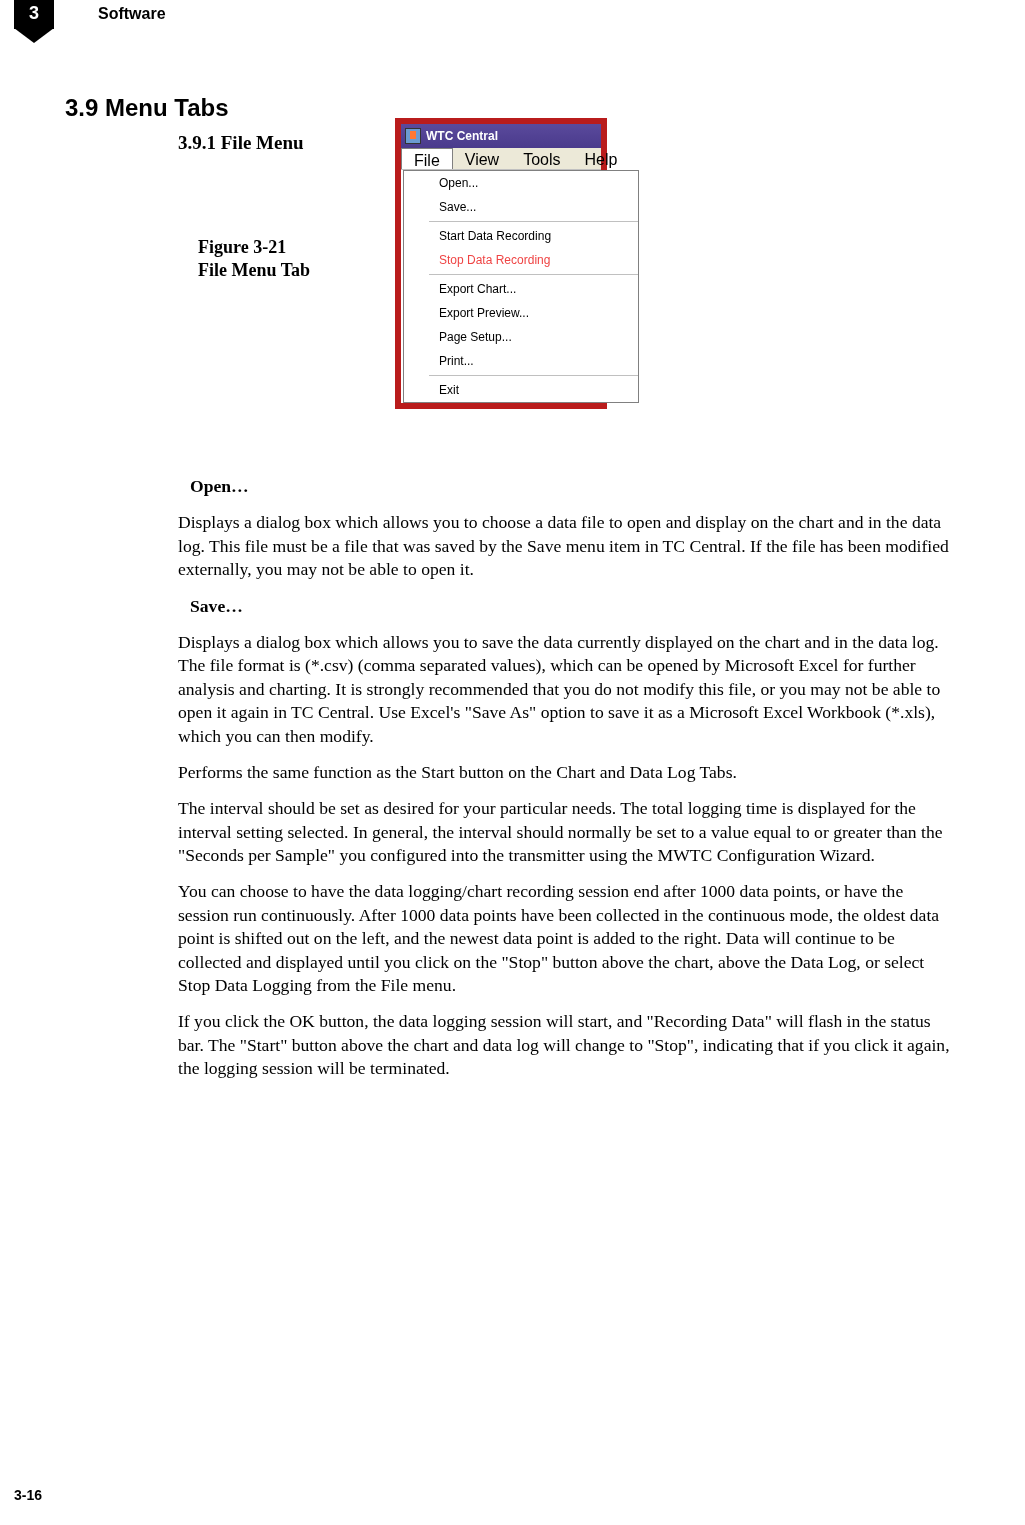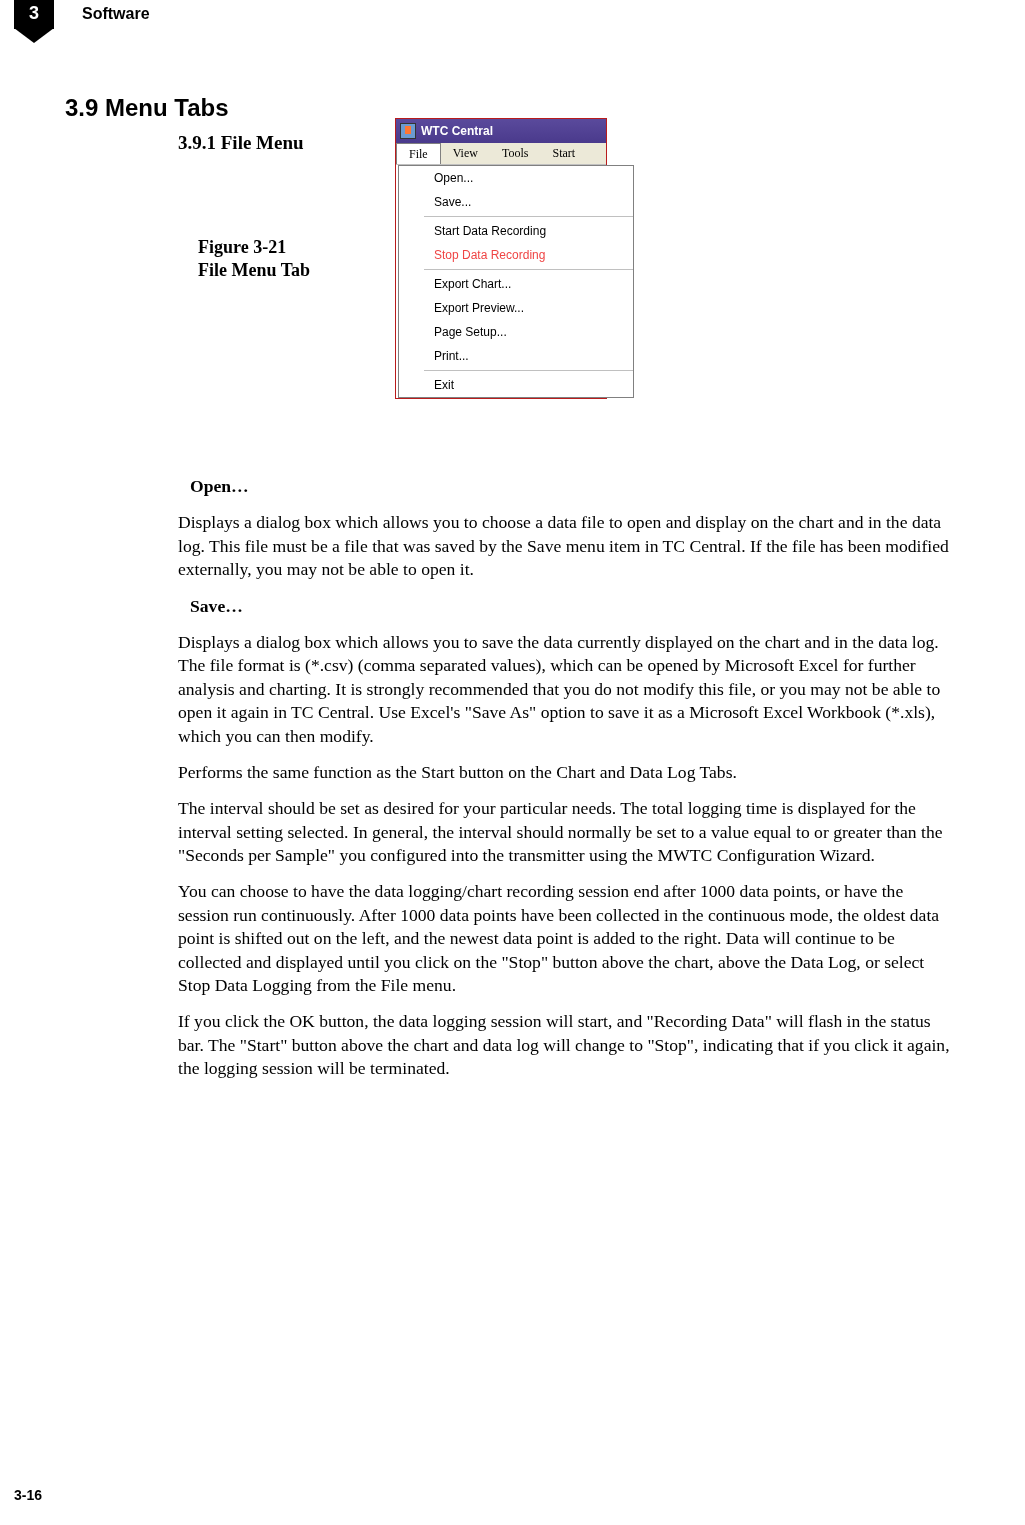--- a/index.html
+++ b/index.html
@@ -41,21 +41,21 @@
       font-family: Arial, sans-serif;
       font-weight: bold;
       font-size: 18px;
       left: 15px;
       top: 4px;
     }
     .header-label {
       font-family: Arial, sans-serif;
       font-weight: bold;
       font-size: 16px;
-      margin-left: 28px;
+      margin-left: 44px;
     }
     .section-title {
       position: absolute;
       top: 94px;
       left: 65px;
       font-family: Arial, sans-serif;
       font-weight: bold;
       font-size: 24px;
     }
     .subsection-title {
@@ -72,21 +72,21 @@
       font-weight: bold;
       font-size: 18px;
       line-height: 1.3;
       margin-left: 20px;
     }
     .screenshot {
       position: absolute;
       top: 118px;
       left: 395px;
       width: 212px;
-      border: 1px solid #b91c1c;
+      border: 6px solid #b91c1c;
     }
     .titlebar {
       background: linear-gradient(to bottom, #5a4a9c 0%, #4a3a8c 100%);
       height: 24px;
       display: flex;
       align-items: center;
       padding: 0 4px;
       font-family: Tahoma, Arial, sans-serif;
     }
     .app-icon {
@@ -108,22 +108,22 @@
     }
     .app-title {
       color: #fff;
       font-size: 12px;
       font-weight: bold;
     }
     .menubar {
       display: flex;
       height: 22px;
       background: #ece9d8;
-      font-family: Liberation Serif, serif;
-      font-size: 12px;
+      font-family: Liberation Sans, sans-serif;
+      font-size: 16px;
       border-bottom: 1px solid #c0c0c0;
     }
     .menubar-item {
       padding: 3px 12px;
       cursor: default;
     }
     .menubar-item.active {
       background: #fff;
       border: 1px solid #808080;
       border-bottom: none;
@@ -197,21 +197,21 @@
 
 <div class="screenshot">
   <div class="titlebar">
     <div class="app-icon"></div>
     <span class="app-title">WTC Central</span>
   </div>
   <div class="menubar">
     <div class="menubar-item active">File</div>
     <div class="menubar-item">View</div>
     <div class="menubar-item">Tools</div>
-    <div class="menubar-item">Start</div>
+    <div class="menubar-item">Help</div>
   </div>
   <div class="dropdown">
     <div class="dd-item">Open...</div>
     <div class="dd-item">Save...</div>
     <div class="dd-sep"></div>
     <div class="dd-item">Start Data Recording</div>
     <div class="dd-item disabled">Stop Data Recording</div>
     <div class="dd-sep"></div>
     <div class="dd-item">Export Chart...</div>
     <div class="dd-item">Export Preview...</div>

